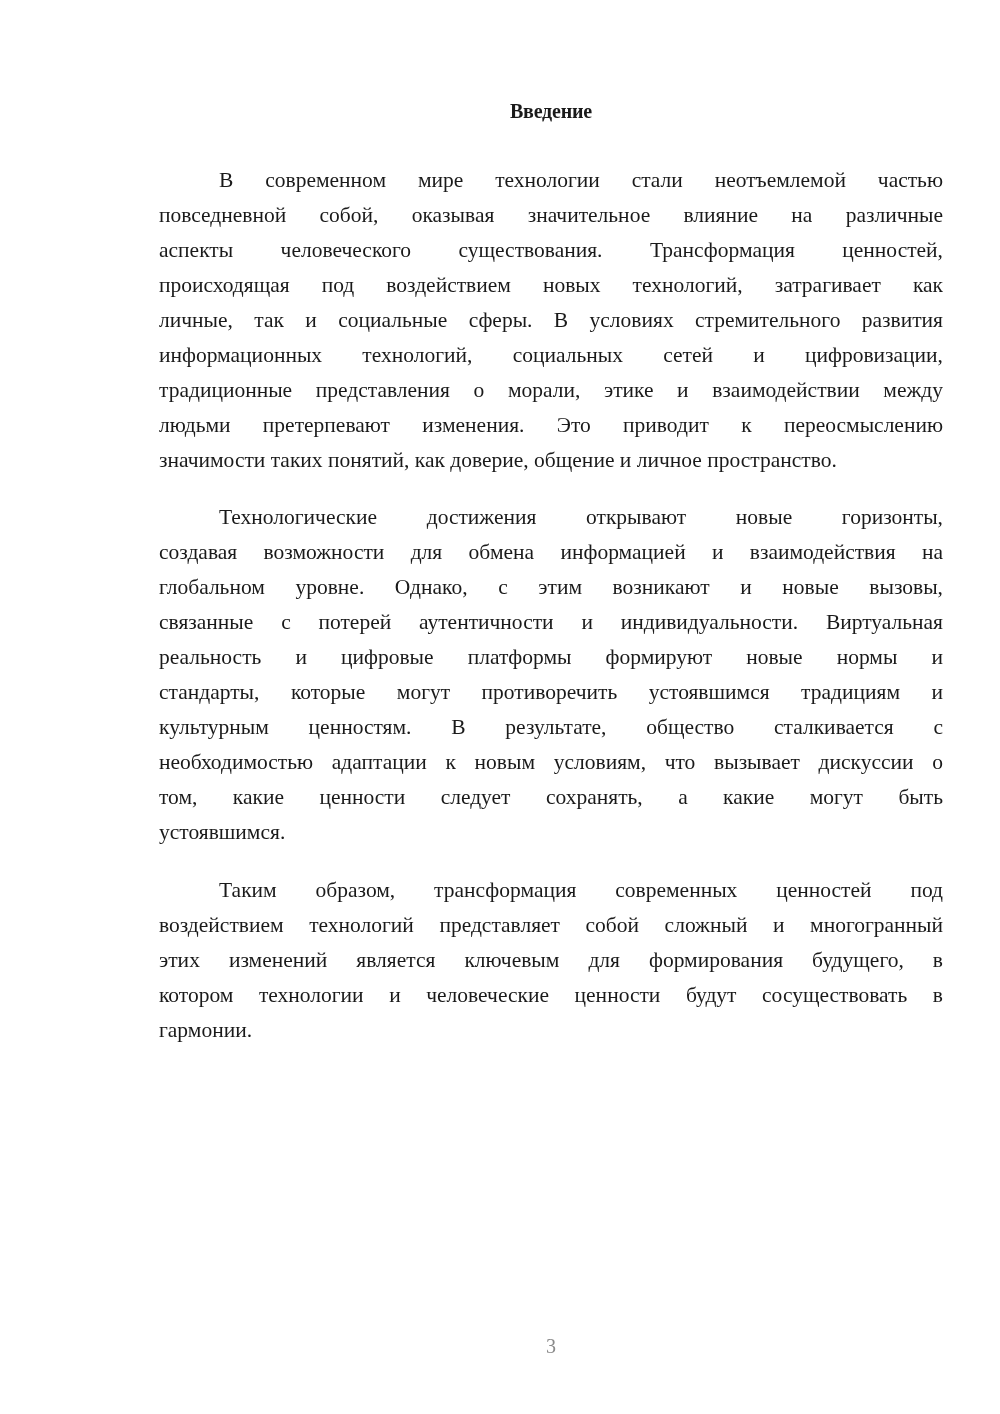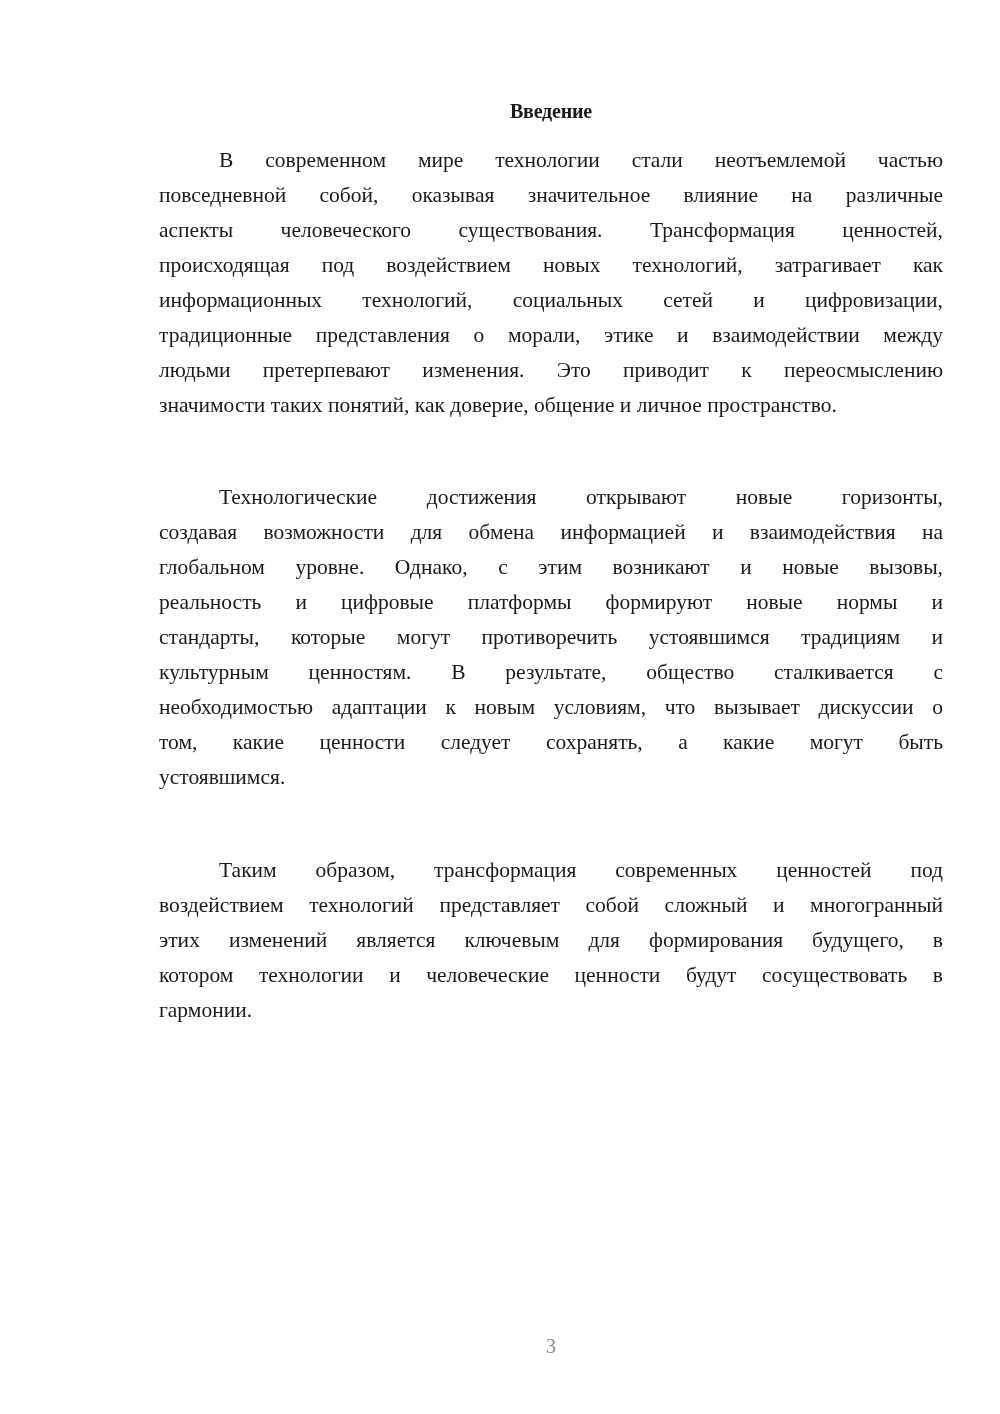--- a/index.html
+++ b/index.html
@@ -44,20 +44,21 @@
       height: 35px;
       line-height: 35px;
       font-size: 21.5px;
       text-align: justify;
       text-align-last: justify;
       white-space: normal;
       overflow: hidden;
     }
     .line.first {
       padding-left: 60px;
+      margin-top: 20px;
     }
     .line.last {
       text-align-last: left;
     }
     .page-number {
       position: absolute;
       left: 0;
       width: 1070px;
       top: 1334px;
       text-align: center;
@@ -71,30 +72,32 @@
 
 <div class="page">
 
   <div class="title">Введение</div>
 
   <div class="para" style="top:143px;">
     <span class="line first">В современном мире технологии стали неотъемлемой частью</span>
     <span class="line">повседневной собой, оказывая значительное влияние на различные</span>
     <span class="line">аспекты человеческого существования. Трансформация ценностей,</span>
     <span class="line">происходящая под воздействием новых технологий, затрагивает как</span>
+    <span class="line">личные, так и социальные сферы. В условиях стремительного развития</span>
     <span class="line">информационных технологий, социальных сетей и цифровизации,</span>
     <span class="line">традиционные представления о морали, этике и взаимодействии между</span>
     <span class="line">людьми претерпевают изменения. Это приводит к переосмыслению</span>
     <span class="line last">значимости таких понятий, как доверие, общение и личное пространство.</span>
   </div>
 
   <div class="para" style="top:480px;">
     <span class="line first">Технологические достижения открывают новые горизонты,</span>
     <span class="line">создавая возможности для обмена информацией и взаимодействия на</span>
     <span class="line">глобальном уровне. Однако, с этим возникают и новые вызовы,</span>
+    <span class="line">связанные с потерей аутентичности и индивидуальности. Виртуальная</span>
     <span class="line">реальность и цифровые платформы формируют новые нормы и</span>
     <span class="line">стандарты, которые могут противоречить устоявшимся традициям и</span>
     <span class="line">культурным ценностям. В результате, общество сталкивается с</span>
     <span class="line">необходимостью адаптации к новым условиям, что вызывает дискуссии о</span>
     <span class="line">том, какие ценности следует сохранять, а какие могут быть</span>
     <span class="line last">устоявшимся.</span>
   </div>
 
   <div class="para" style="top:853px;">
     <span class="line first">Таким образом, трансформация современных ценностей под</span>

